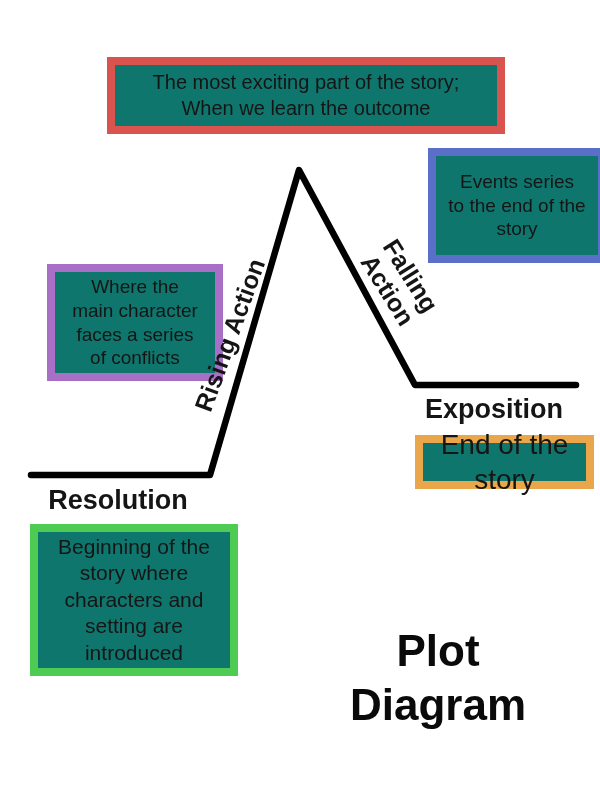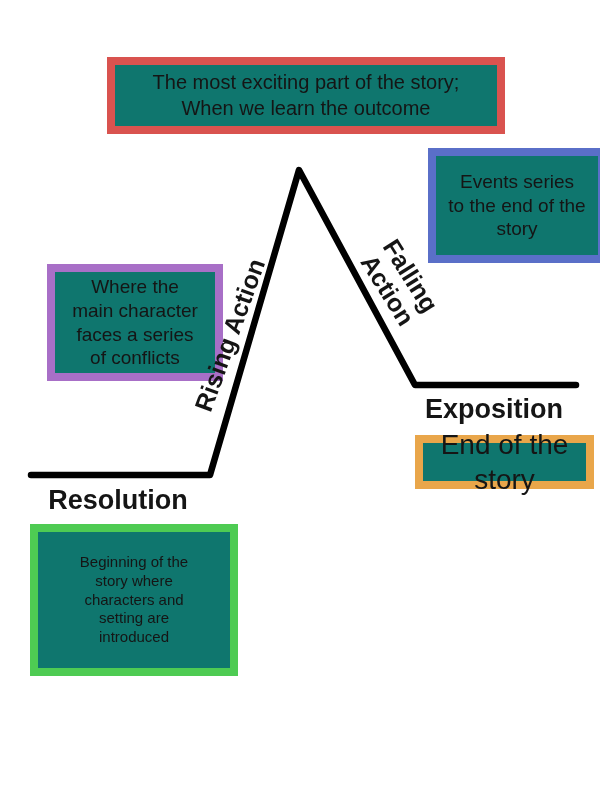--- a/index.html
+++ b/index.html
@@ -12,21 +12,21 @@
 
   .note{
     position:absolute;border:8px solid #0f172a;background:#0f766e;
     display:flex;align-items:center;justify-content:center;
     text-align:center;white-space:pre-line;line-height:1.26;
   }
   .box-climax    {left:107px;top:57px; width:382px;height:61px; font-size:20px;}
   .box-falling   {left:428px;top:148px;width:162px;height:99px; font-size:19px;}
   .box-rising    {left:47px; top:264px;width:160px;height:101px;font-size:19px;}
   .box-resolution{left:415px;top:435px;width:163px;height:38px; font-size:28px;}
-  .box-exposition{left:30px; top:524px;width:192px;height:136px;font-size:15px;}
+  .box-exposition{left:30px; top:524px;width:192px;height:136px;font-size:21px;}
 
   .stage-label{position:absolute;font-weight:bold;text-align:center;}
   .lbl-climax    {left:235px;top:126px;width:120px;font-size:27px;}
   .lbl-resolution{left:414px;top:394px;width:160px;font-size:27px;}
   .lbl-exposition{left:38px; top:485px;width:160px;font-size:27px;}
   .lbl-rising{
     left:230px;top:335px;font-size:25px;white-space:nowrap;
     transform:translate(-50%,-50%) rotate(-70deg);
   }
   .lbl-falling{
@@ -71,14 +71,16 @@
 
   <div class="stage-label lbl-rising">Rising Action</div>
 
   <div class="stage-label lbl-falling">Falling
 Action</div>
 
   <div class="stage-label lbl-resolution">Exposition</div>
 
   <div class="stage-label lbl-exposition">Resolution</div>
 
+  <div class="title">Plot
+Diagram</div>
 
 </div>
 
 </body></html>

